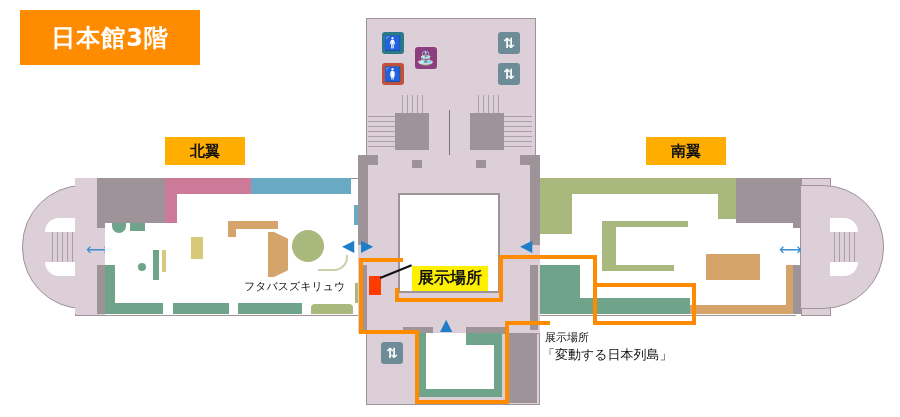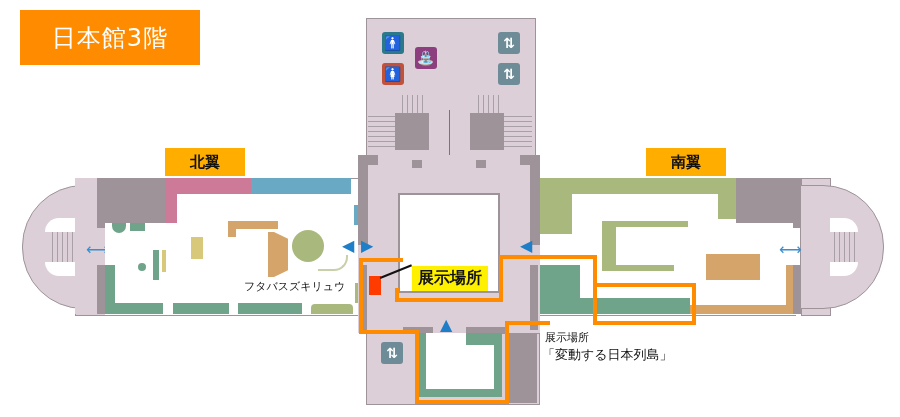--- a/index.html
+++ b/index.html
@@ -1,19 +1,19 @@
 <!DOCTYPE html>
 <html><head>
 <meta charset="utf-8">
 <style>
   html,body{margin:0;padding:0;background:#fff;}
   body{width:900px;height:417px;position:relative;overflow:hidden;font-family:"DejaVu Sans","Liberation Sans",sans-serif;}
   .abs{position:absolute;}
-  .title-badge{left:20px;top:10px;width:180px;height:55px;background:#ff8c00;color:#fff;font-weight:normal;font-size:24px;display:flex;align-items:center;justify-content:center;letter-spacing:1px;}
-  .wing-label{background:#ffae00;color:#111;font-weight:bold;font-size:15px;display:flex;align-items:center;justify-content:center;height:28px;width:80px;top:148px;}
+  .title-badge{left:20px;top:10px;width:180px;height:55px;background:#ff8c00;color:#fff;font-weight:bold;font-size:24px;display:flex;align-items:center;justify-content:center;letter-spacing:1px;}
+  .wing-label{background:#ffae00;color:#111;font-weight:bold;font-size:15px;display:flex;align-items:center;justify-content:center;height:28px;width:80px;top:137px;}
   .floor{background:#dccfd8;}
   .wall{background:#9e9399;}
   .white{background:#fff;}
   .pink{background:#cd7a98;}
   .blue{background:#6aa9c4;}
   .green{background:#6fa48a;}
   .olive{background:#a9b87d;}
   .tan{background:#d4a46b;}
   .yellowish{background:#d8c87a;}
   .icon-box{width:22px;height:22px;border-radius:3px;display:flex;align-items:center;justify-content:center;color:#fff;font-size:14px;font-weight:bold;}

